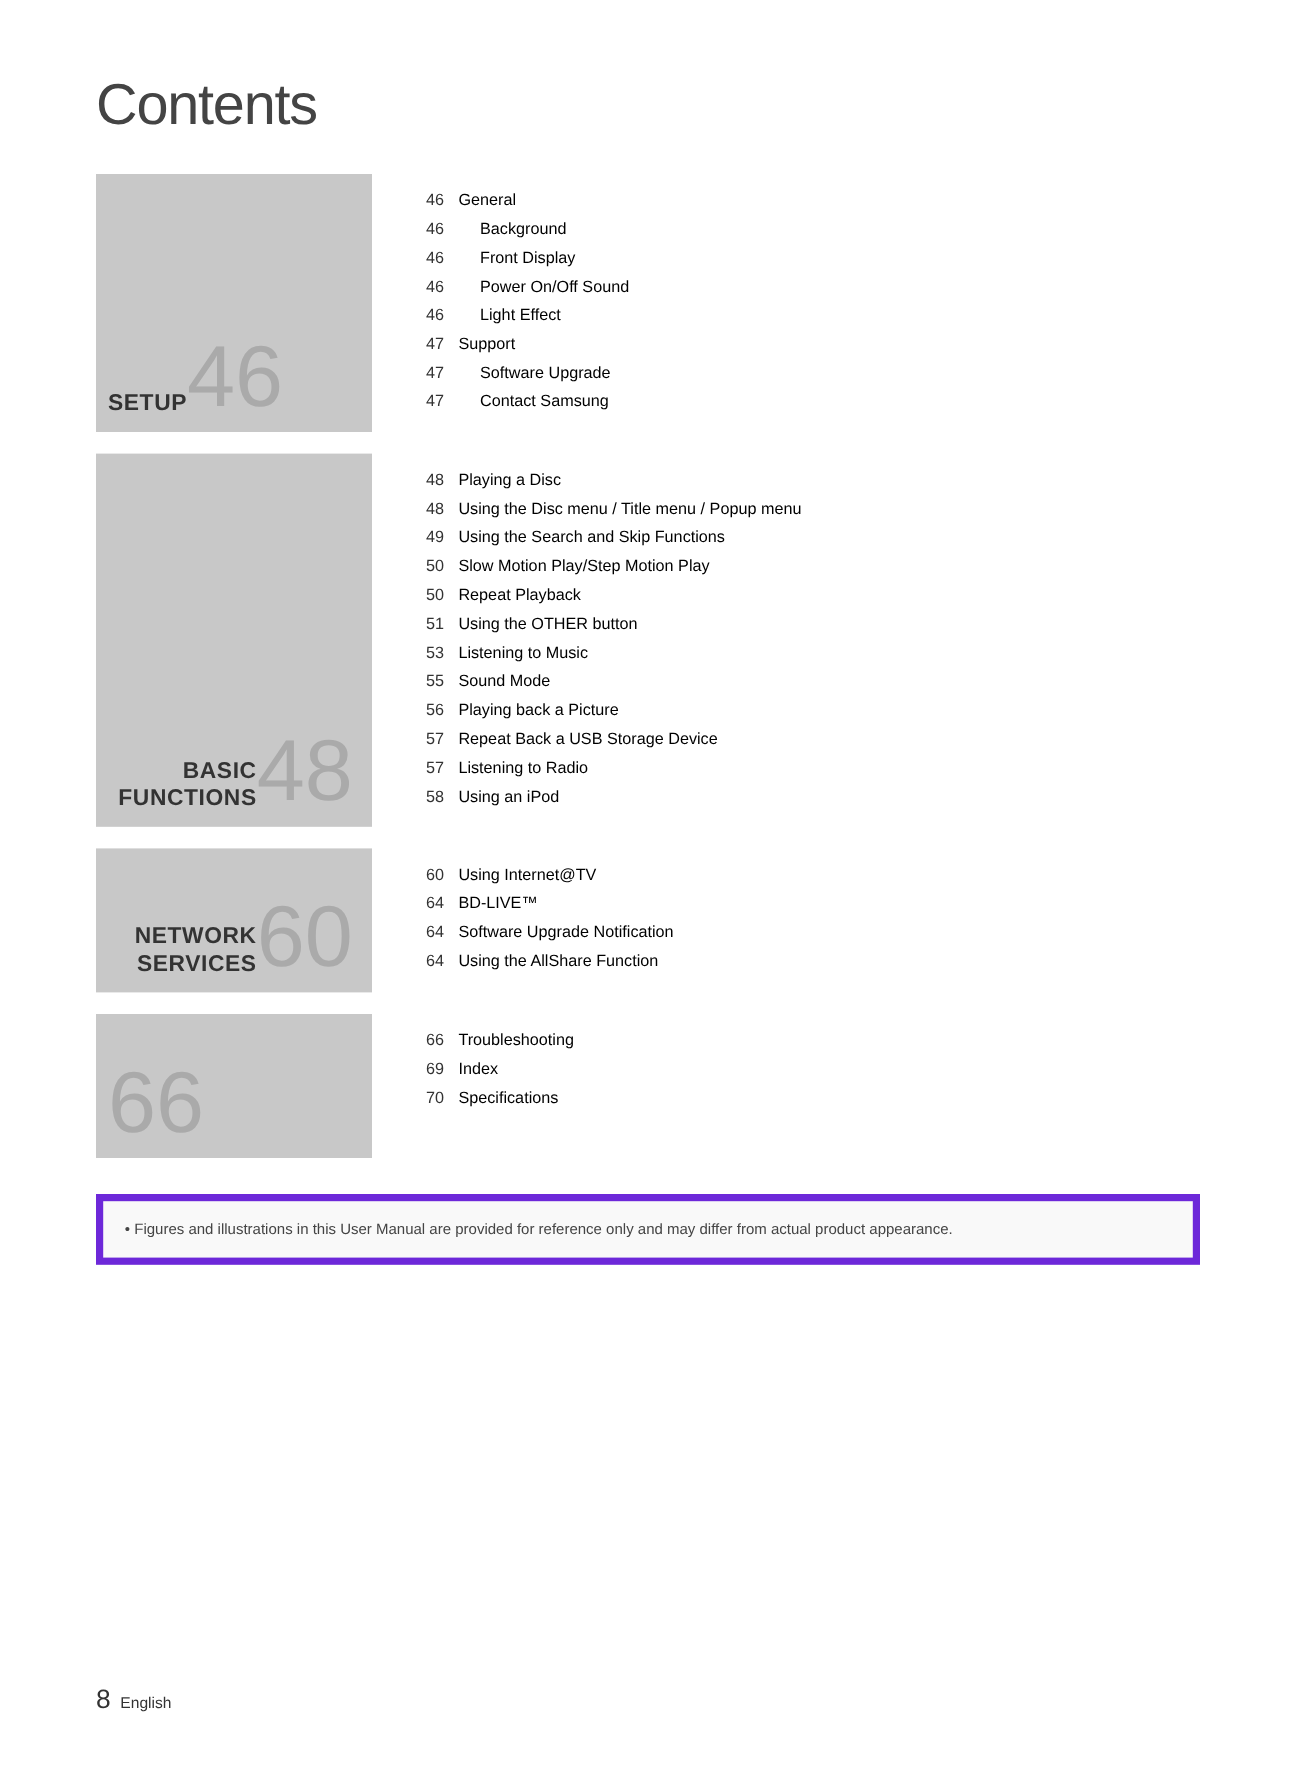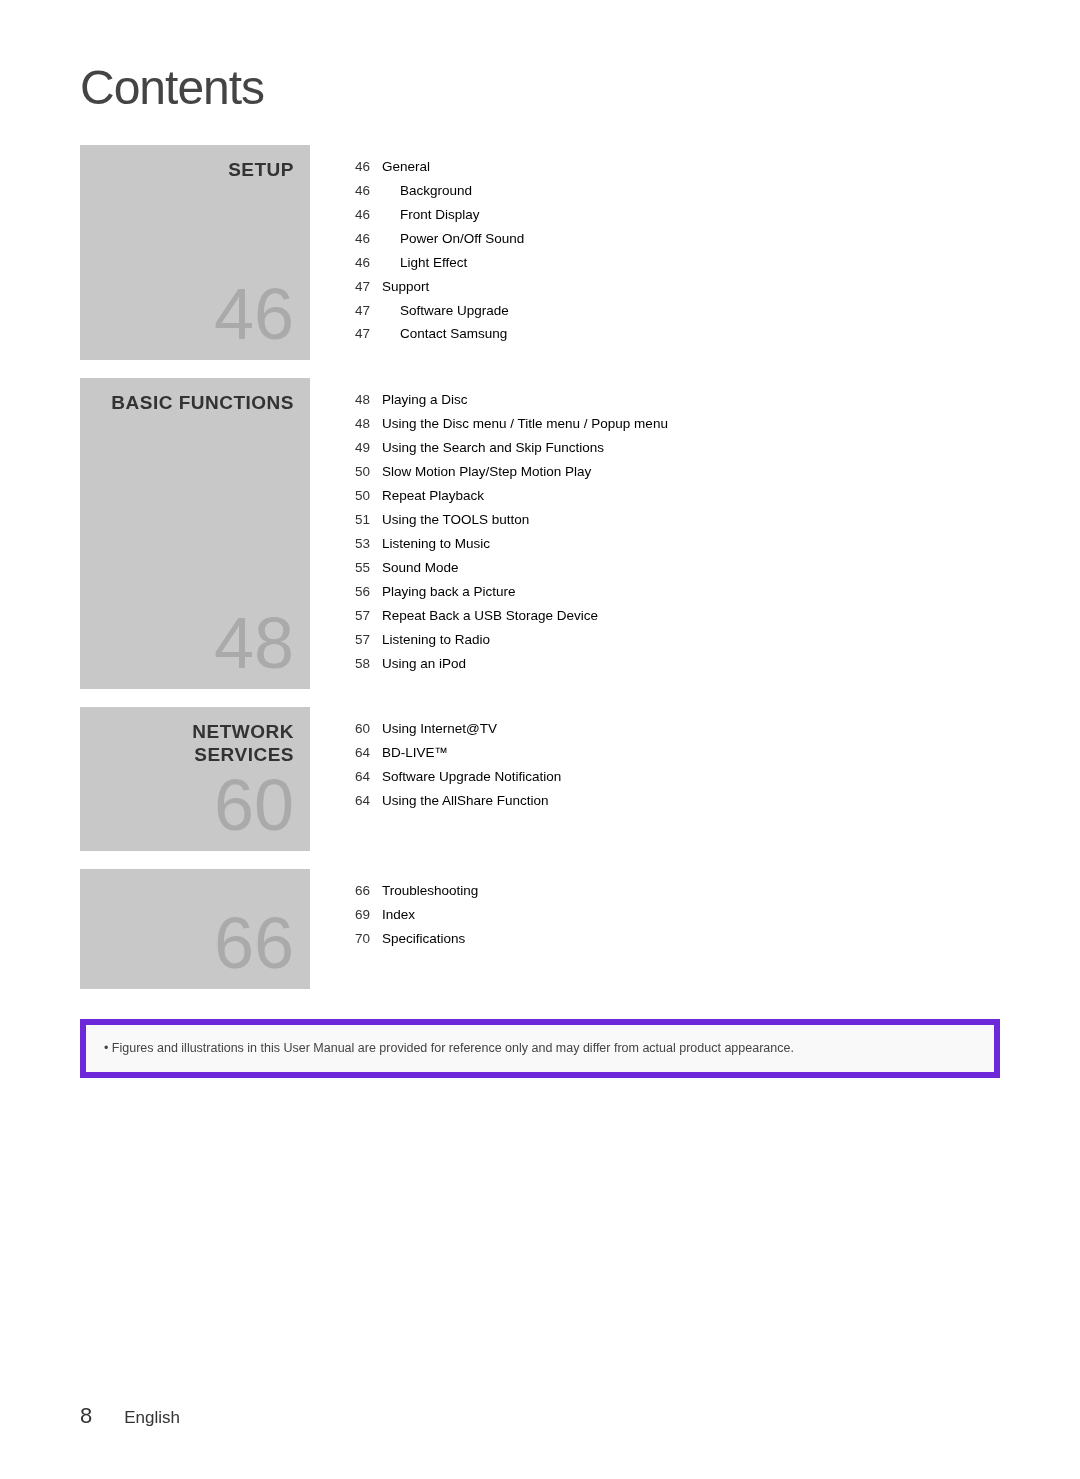--- a/index.html
+++ b/index.html
@@ -29,21 +29,21 @@
       display: flex;
       align-items: stretch;
       margin-bottom: 18px;
     }
 
     .section-label-box {
       background: #c8c8c8;
       width: 230px;
       min-height: 120px;
       display: flex;
-      flex-direction: column;
+      flex-direction: row;
       justify-content: flex-start;
       align-items: flex-end;
       padding: 14px 16px 10px 10px;
       flex-shrink: 0;
       position: relative;
     }
 
     .section-label-title {
       font-size: 19px;
       font-weight: 900;
@@ -116,23 +116,22 @@
       gap: 8px;
     }
 
     .footer-num {
       font-size: 22px;
       font-weight: 400;
       color: #333;
     }
 
     .footer-lang {
-      font-size: 17px;
-      color: #333;
-      margin-left: 24px;
+      font-size: 13px;
+      color: #333;
     }
   </style>
 </head>
 <body>
 
 <div class="page">
 
   <h1 class="page-title">Contents</h1>
 
   <div id="toc-container">
@@ -198,21 +197,21 @@
           <div class="entry-row">
             <span class="entry-page-num">50</span>
             <span class="entry-text">Slow Motion Play/Step Motion Play</span>
           </div>
           <div class="entry-row">
             <span class="entry-page-num">50</span>
             <span class="entry-text">Repeat Playback</span>
           </div>
           <div class="entry-row">
             <span class="entry-page-num">51</span>
-            <span class="entry-text">Using the TOOLS button</span>
+            <span class="entry-text">Using the OTHER button</span>
           </div>
           <div class="entry-row">
             <span class="entry-page-num">53</span>
             <span class="entry-text">Listening to Music</span>
           </div>
           <div class="entry-row">
             <span class="entry-page-num">55</span>
             <span class="entry-text">Sound Mode</span>
           </div>
           <div class="entry-row">

